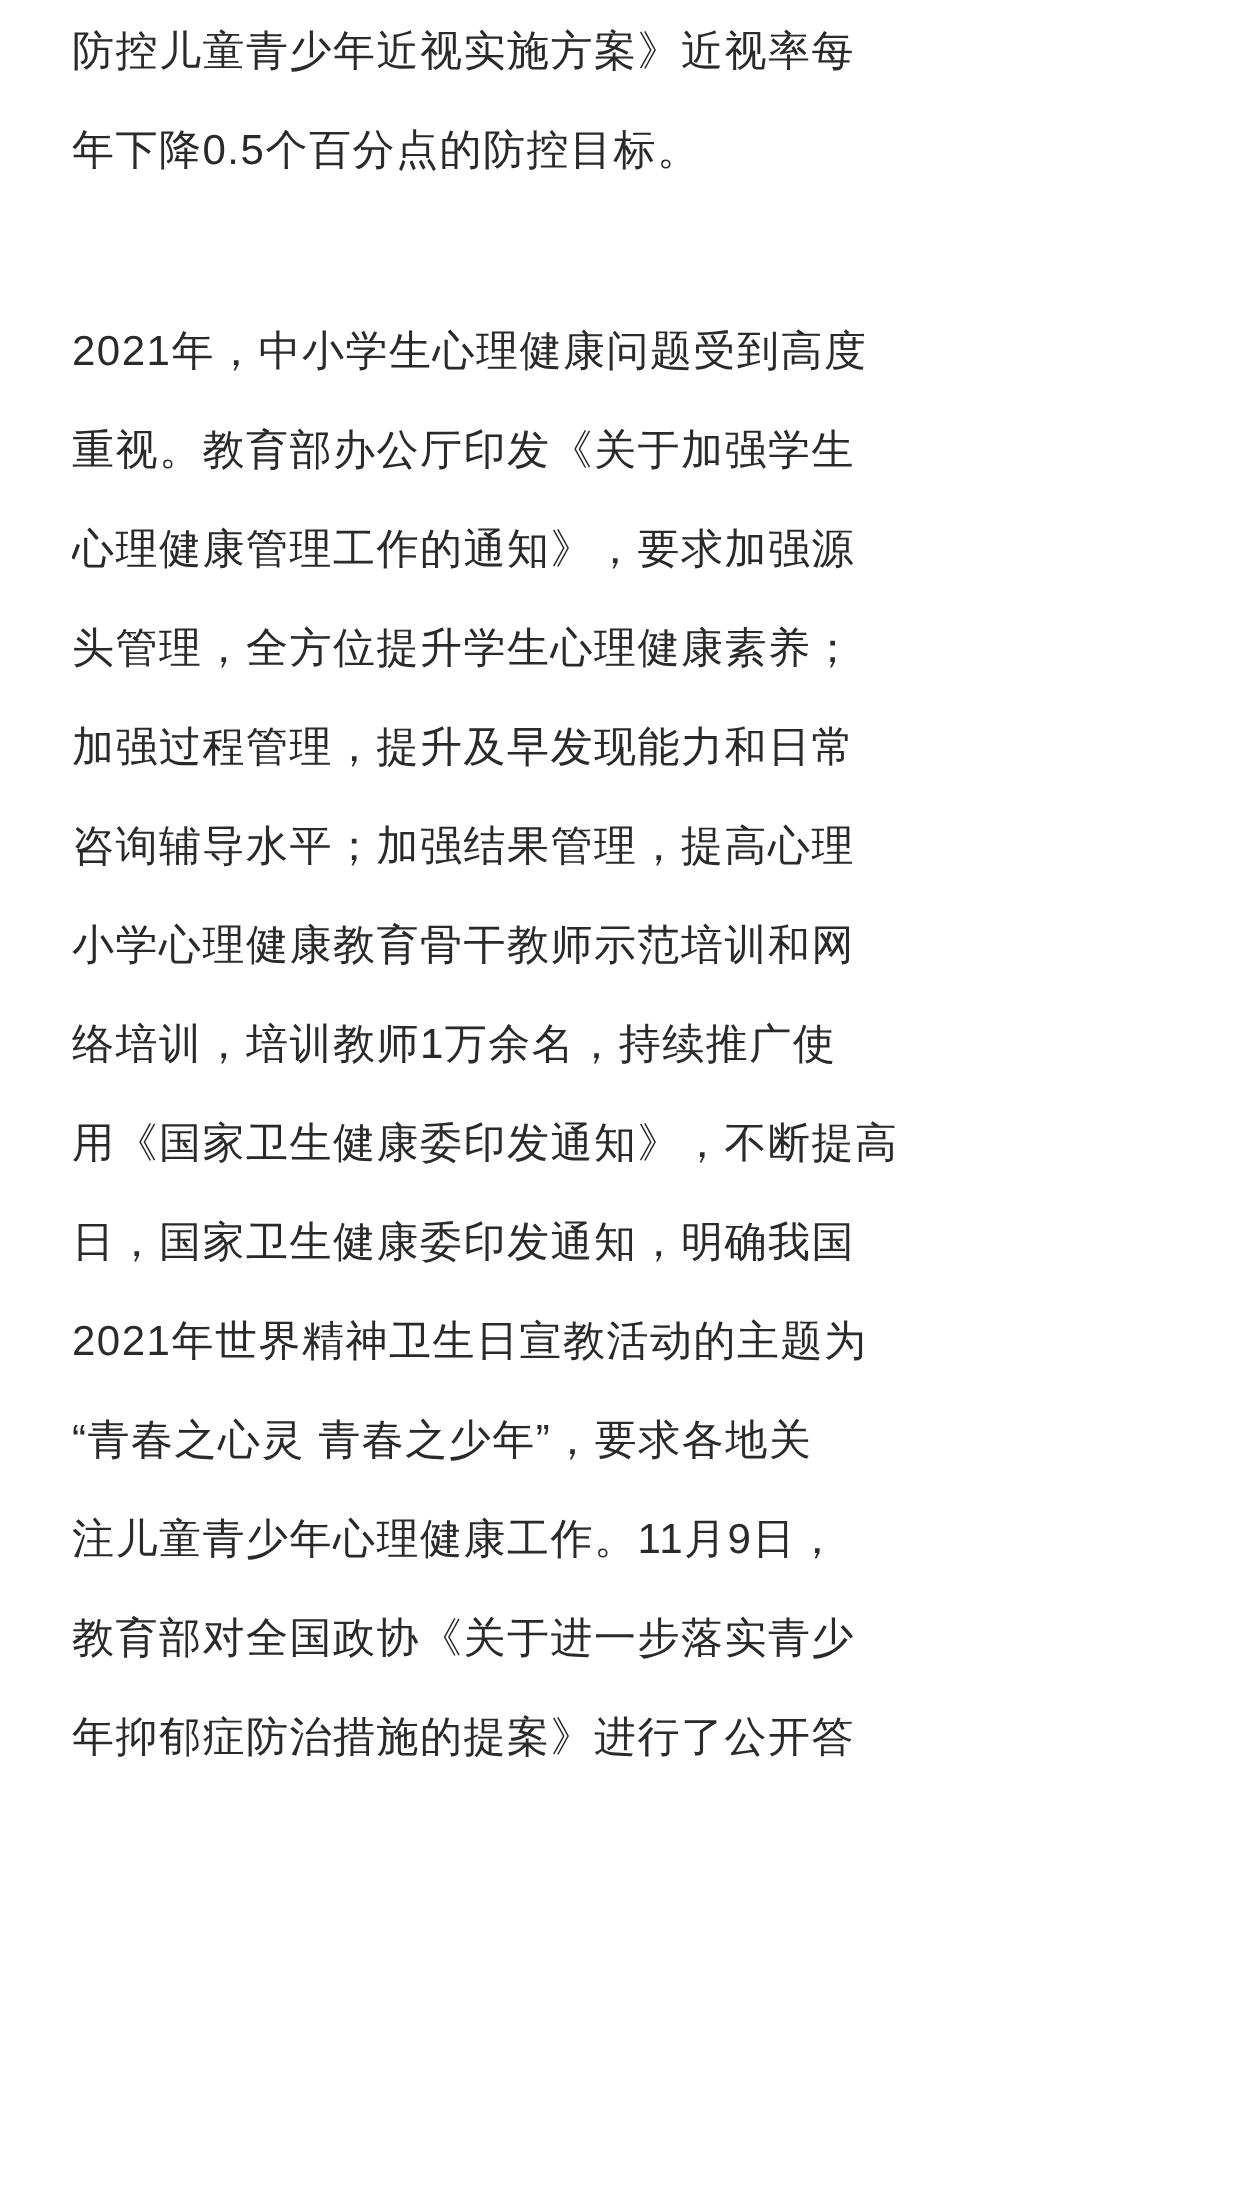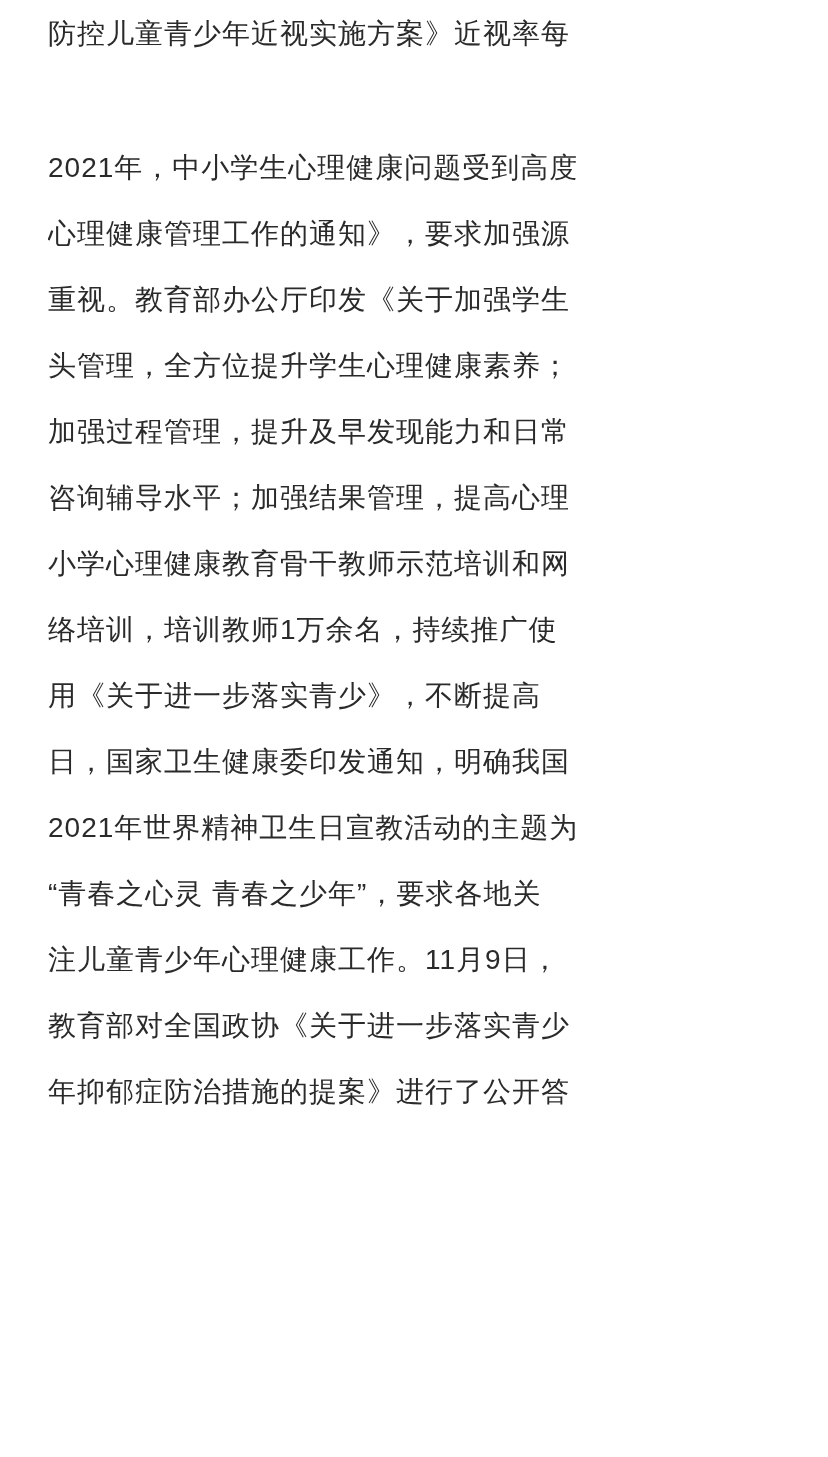--- a/index.html
+++ b/index.html
@@ -37,32 +37,33 @@
     overflow: hidden;
   }
 </style>
 </head>
 <body>
 
 <main class="page">
 
   <section class="paragraph">
     <div class="line">防控儿童青少年近视实施方案》近视率每</div>
+    <div class="line">年下降0.5个百分点的防控目标。</div>
   </section>
 
   <section class="paragraph">
     <div class="line">2021年，中小学生心理健康问题受到高度</div>
+    <div class="line">重视。教育部办公厅印发《关于加强学生</div>
     <div class="line">心理健康管理工作的通知》，要求加强源</div>
-    <div class="line">重视。教育部办公厅印发《关于加强学生</div>
     <div class="line">头管理，全方位提升学生心理健康素养；</div>
     <div class="line">加强过程管理，提升及早发现能力和日常</div>
     <div class="line">咨询辅导水平；加强结果管理，提高心理</div>
     <div class="line">小学心理健康教育骨干教师示范培训和网</div>
     <div class="line">络培训，培训教师1万余名，持续推广使</div>
-    <div class="line">用《关于进一步落实青少》，不断提高</div>
+    <div class="line">用《国家卫生健康委印发通知》，不断提高</div>
     <div class="line">日，国家卫生健康委印发通知，明确我国</div>
     <div class="line">2021年世界精神卫生日宣教活动的主题为</div>
     <div class="line">“青春之心灵 青春之少年”，要求各地关</div>
     <div class="line">注儿童青少年心理健康工作。11月9日，</div>
     <div class="line">教育部对全国政协《关于进一步落实青少</div>
     <div class="line">年抑郁症防治措施的提案》进行了公开答</div>
   </section>
 
 </main>
 

